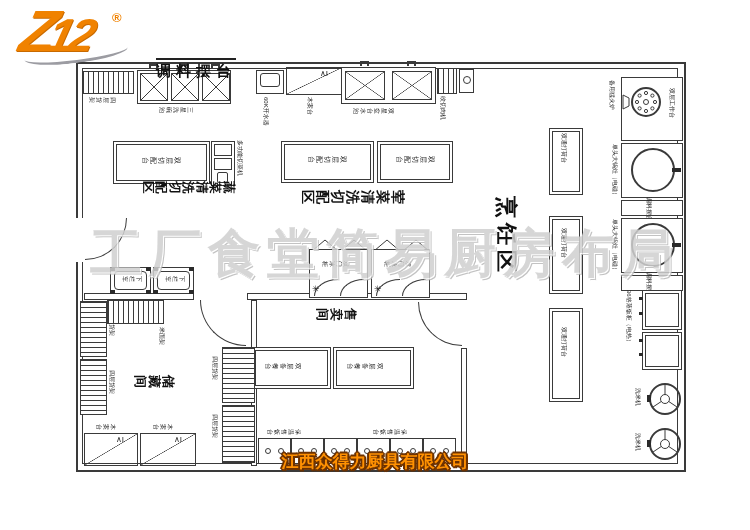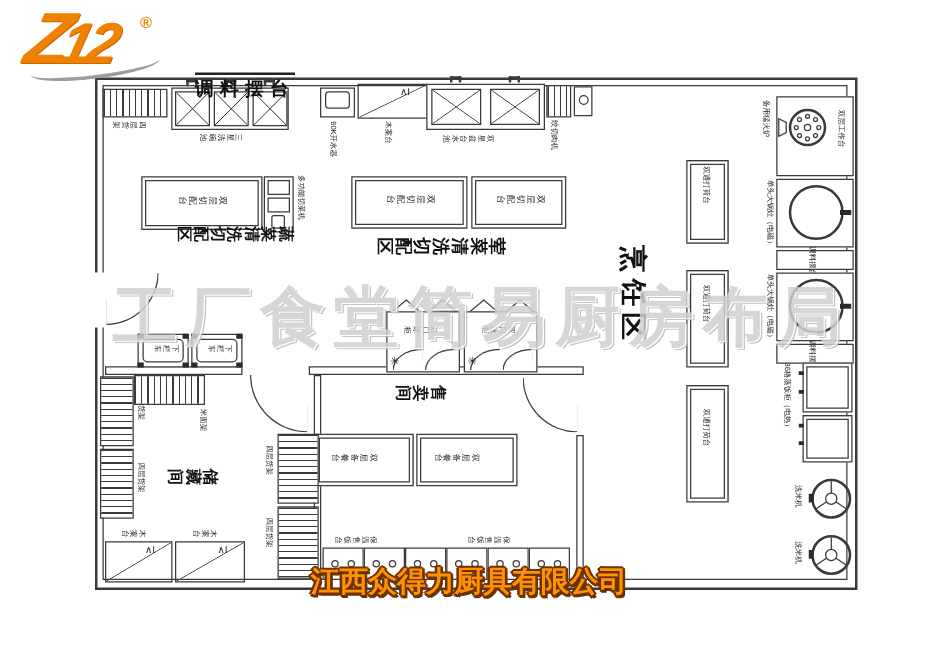--- a/index.html
+++ b/index.html
@@ -260,14 +260,14 @@
   <div class="rr zone" style="left:133px;top:375px;font-size:13px;"><span class="rch">间</span><span class="rch">藏</span><span class="rch">储</span></div>
 
   <div class="rr" style="left:95px;top:424px;font-size:6px;"><span class="rch">台</span><span class="rch">案</span><span class="rch">木</span></div>
   <div class="box diag" style="left:84px;top:433px;width:54px;height:33px;"></div>
   <div class="abs" style="left:116px;top:435px;font-size:8px;">∧I</div>
   <div class="rr" style="left:152px;top:424px;font-size:6px;"><span class="rch">台</span><span class="rch">案</span><span class="rch">木</span></div>
   <div class="box diag" style="left:140px;top:433px;width:56px;height:33px;"></div>
   <div class="abs" style="left:174px;top:435px;font-size:8px;">∧I</div>
 
   <div class="watermark" style="left:90px;top:219px;font-size:52px;">工厂食堂简易厨房布局</div>
-  <div class="orangeTxt" style="left:235px;top:450px;width:280px;font-size:23px;">江西众得力厨具有限公司</div>
+  <div class="orangeTxt" style="left:235px;top:450px;width:280px;font-size:17px;">江西众得力厨具有限公司</div>
 </div>
 
 </body></html>

